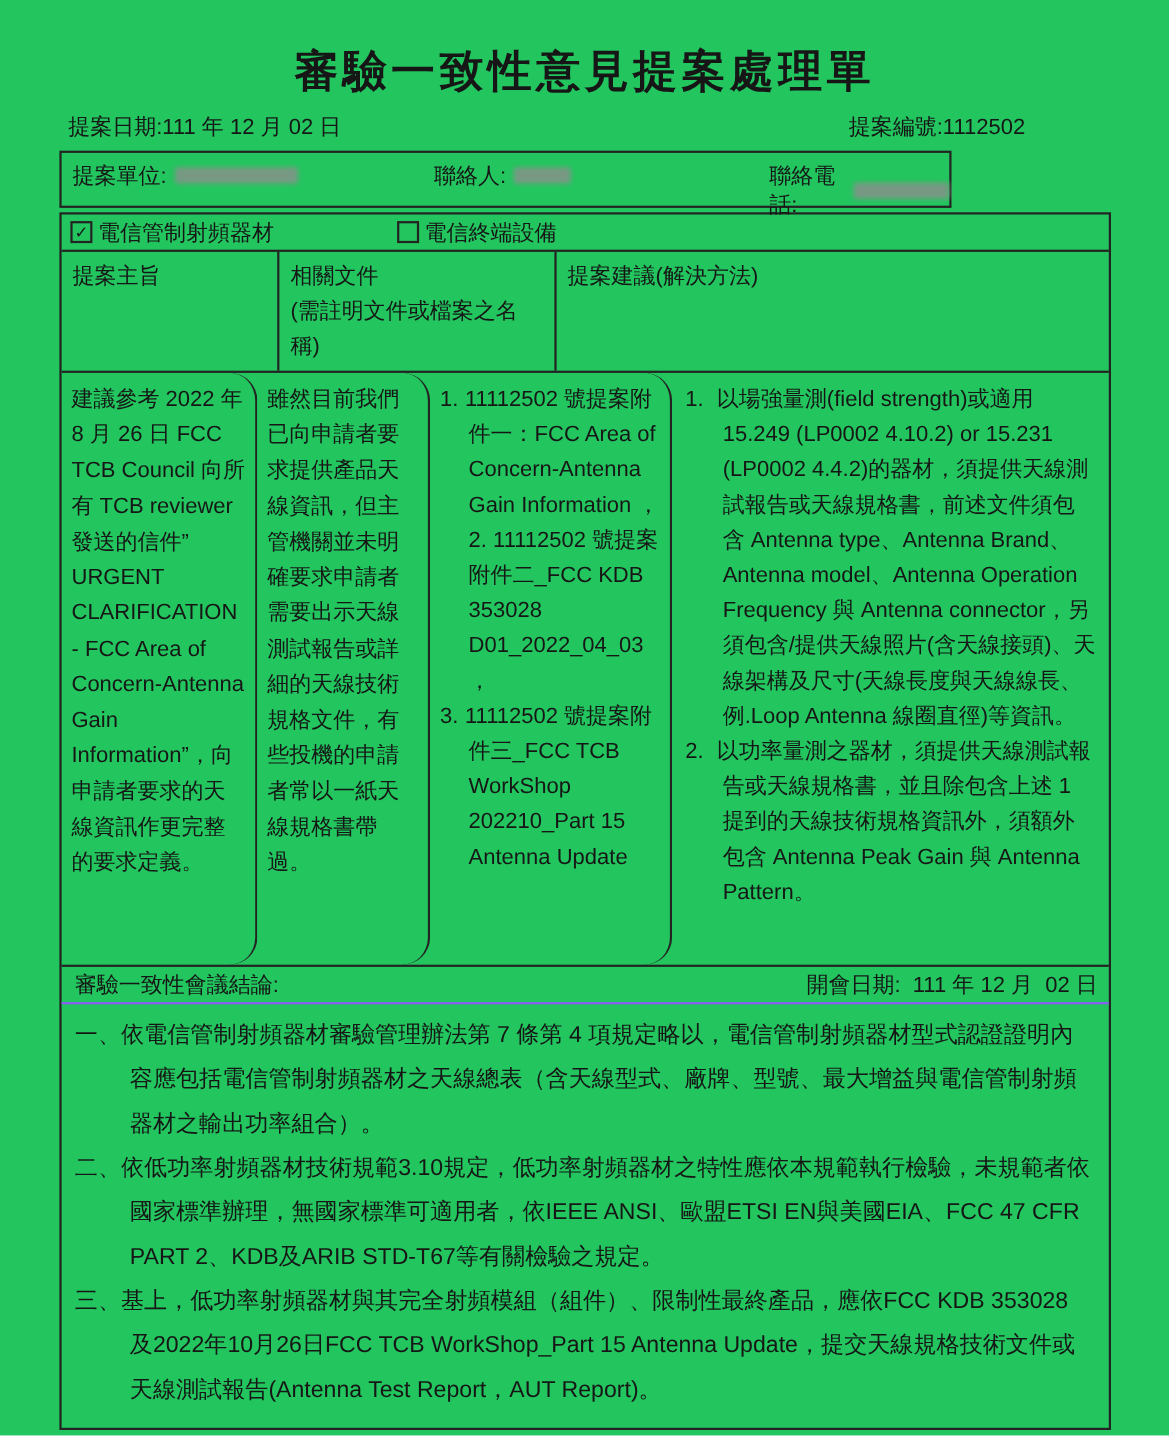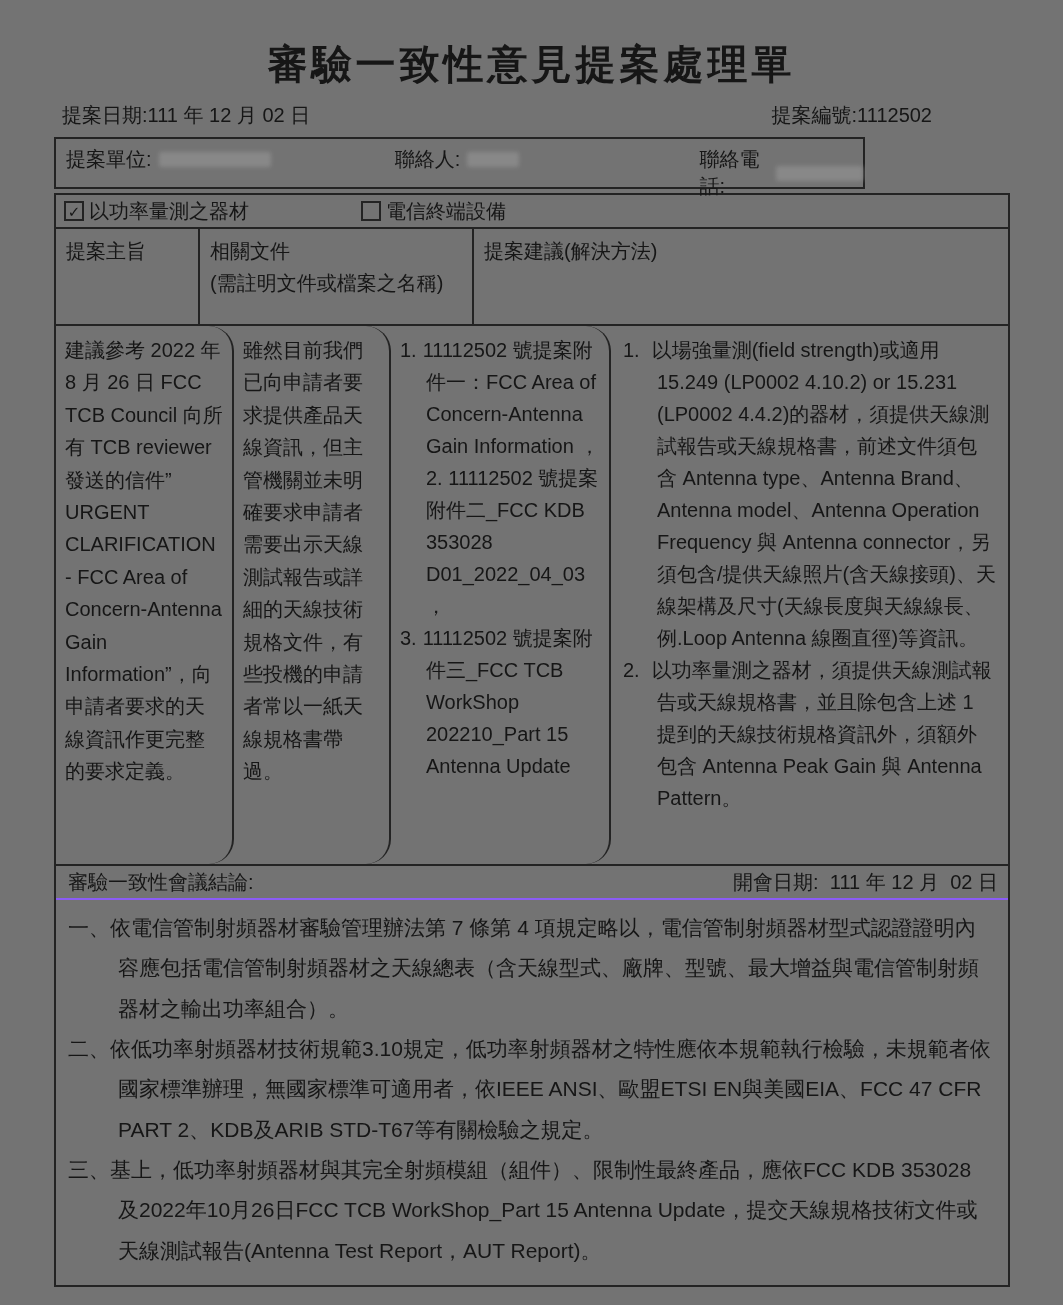--- a/index.html
+++ b/index.html
@@ -1,17 +1,17 @@
 <!DOCTYPE html>
 <html><head>
 <meta charset="utf-8">
 <style>
   html,body{margin:0;padding:0;background:#ffffff;}
   .page{
-    width:1063px;height:1305px;background:#737373;position:relative;
+    width:1063px;height:1305px;background:#22c55e;position:relative;
     font-family:"Liberation Sans","DejaVu Sans",sans-serif;
     color:#161616;overflow:hidden;box-sizing:border-box;
   }
   .doc-title{
     margin:0;padding-top:40px;text-align:center;
     font-family:"Liberation Serif","DejaVu Serif",serif;
     font-size:40px;font-weight:bold;letter-spacing:4px;line-height:1.25;
   }
   .meta-row{
     width:956px;margin:12px 0 8px 54px;display:flex;justify-content:space-between;
@@ -37,23 +37,23 @@
   .cb{display:flex;align-items:center;gap:5px;}
   .cb-second{margin-left:112px;}
   .cbbox{
     width:16px;height:16px;border:2px solid #232323;flex:0 0 auto;
     display:inline-flex;align-items:center;justify-content:center;
     font-size:15px;font-weight:bold;line-height:1;
   }
   .head-row{display:flex;border-bottom:2px solid #232323;min-height:95px;font-size:20px;line-height:1.6;}
   .head-cell{padding:6px 10px;box-sizing:border-box;border-right:2px solid #232323;}
   .head-cell:last-child{border-right:none;}
-  .hc1{width:144px;flex:0 0 auto;}
+  .hc1{width:198px;flex:0 0 auto;}
   .hc2{width:234px;flex:0 0 auto;}
-  .hc3{width:274px;flex:0 0 auto;}
+  .hc3{width:252px;flex:0 0 auto;}
   .hc4{flex:1 1 auto;}
   .body-row{display:flex;border-bottom:2px solid #232323;min-height:538px;font-size:20px;}
   .body-cell{padding:8px 9px;box-sizing:border-box;border-right:2px solid #232323;line-height:1.62;border-radius:25px;}
   .body-cell:last-child{border-right:none;padding:8px 12px;}
   .bc1{width:178px;flex:0 0 auto;}
   .bc2{width:157px;flex:0 0 auto;}
   .bc3{width:220px;flex:0 0 auto;line-height:1.6;}
   .bc4{flex:1 1 auto;line-height:1.6;}
   .cell-text{margin:0;}
   .num-item{margin:0;padding-left:26px;text-indent:-26px;}
@@ -93,21 +93,21 @@
       <span>聯絡電話:</span>
       <span class="redacted red-phone"></span>
     </div>
   </div>
 
   <div class="main-table bordered">
 
     <div class="cb-row">
       <span class="cb">
         <span class="cbbox">✓</span>
-        <span>以功率量測之器材</span>
+        <span>電信管制射頻器材</span>
       </span>
       <span class="cb cb-second">
         <span class="cbbox"></span>
         <span>電信終端設備</span>
       </span>
     </div>
 
     <div class="head-row">
       <div class="head-cell hc1">
         <div>提案主旨</div>

